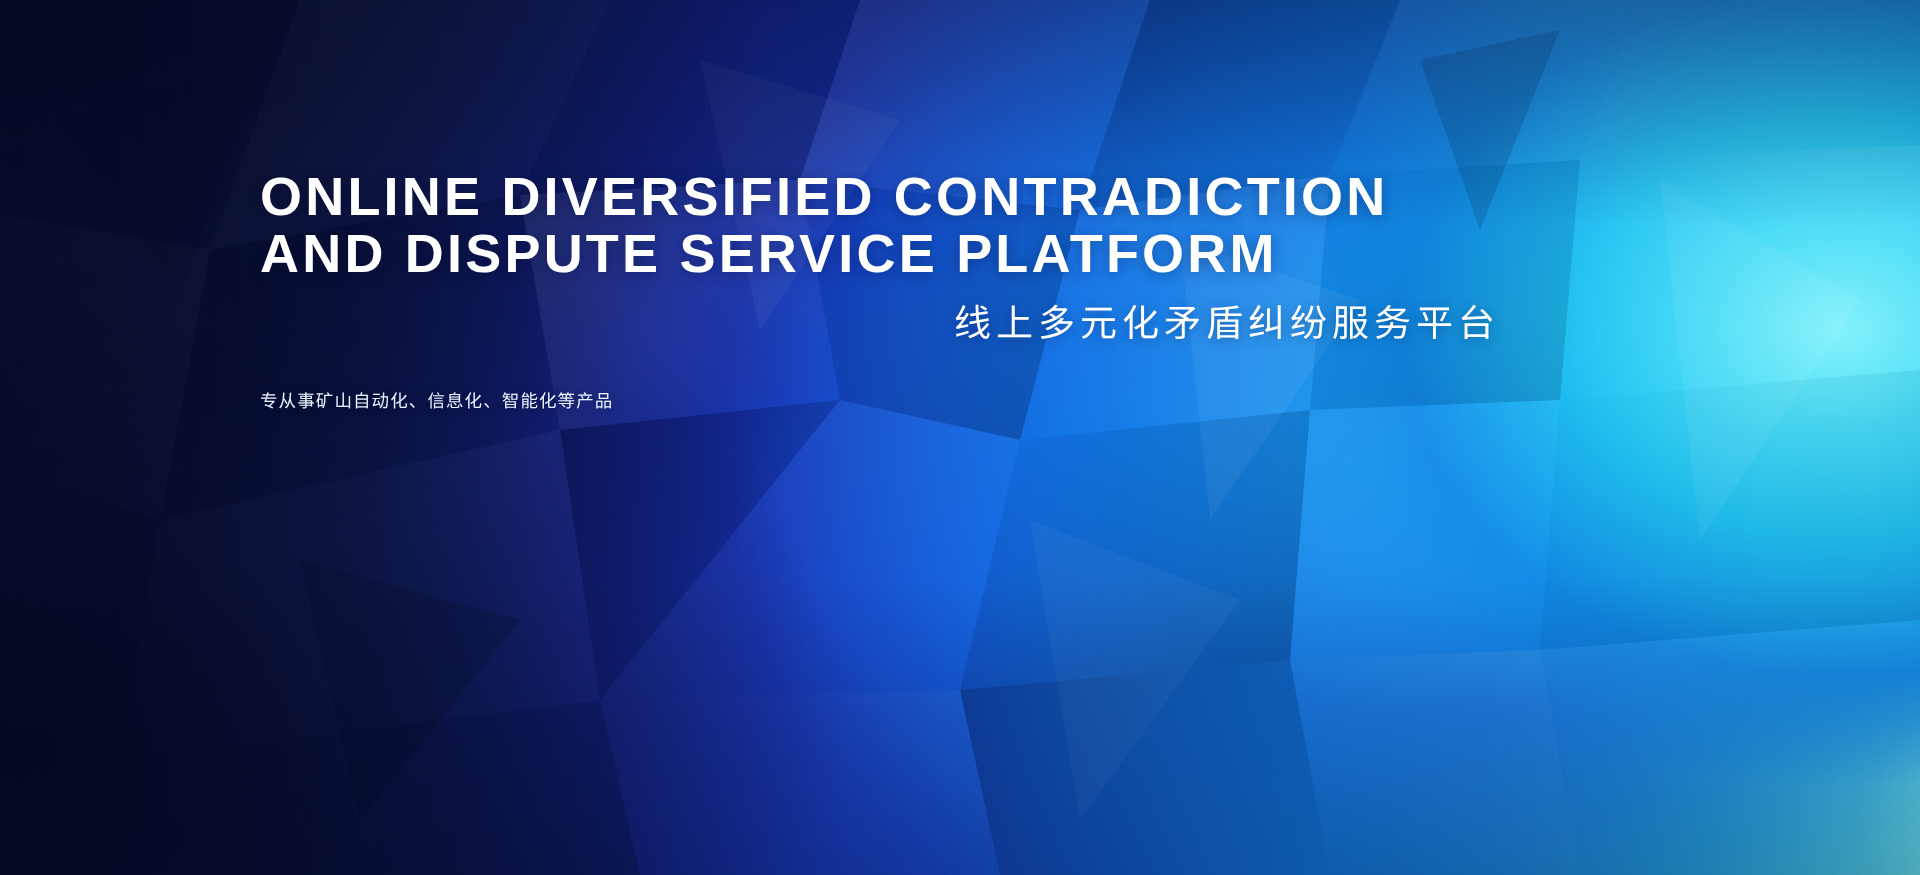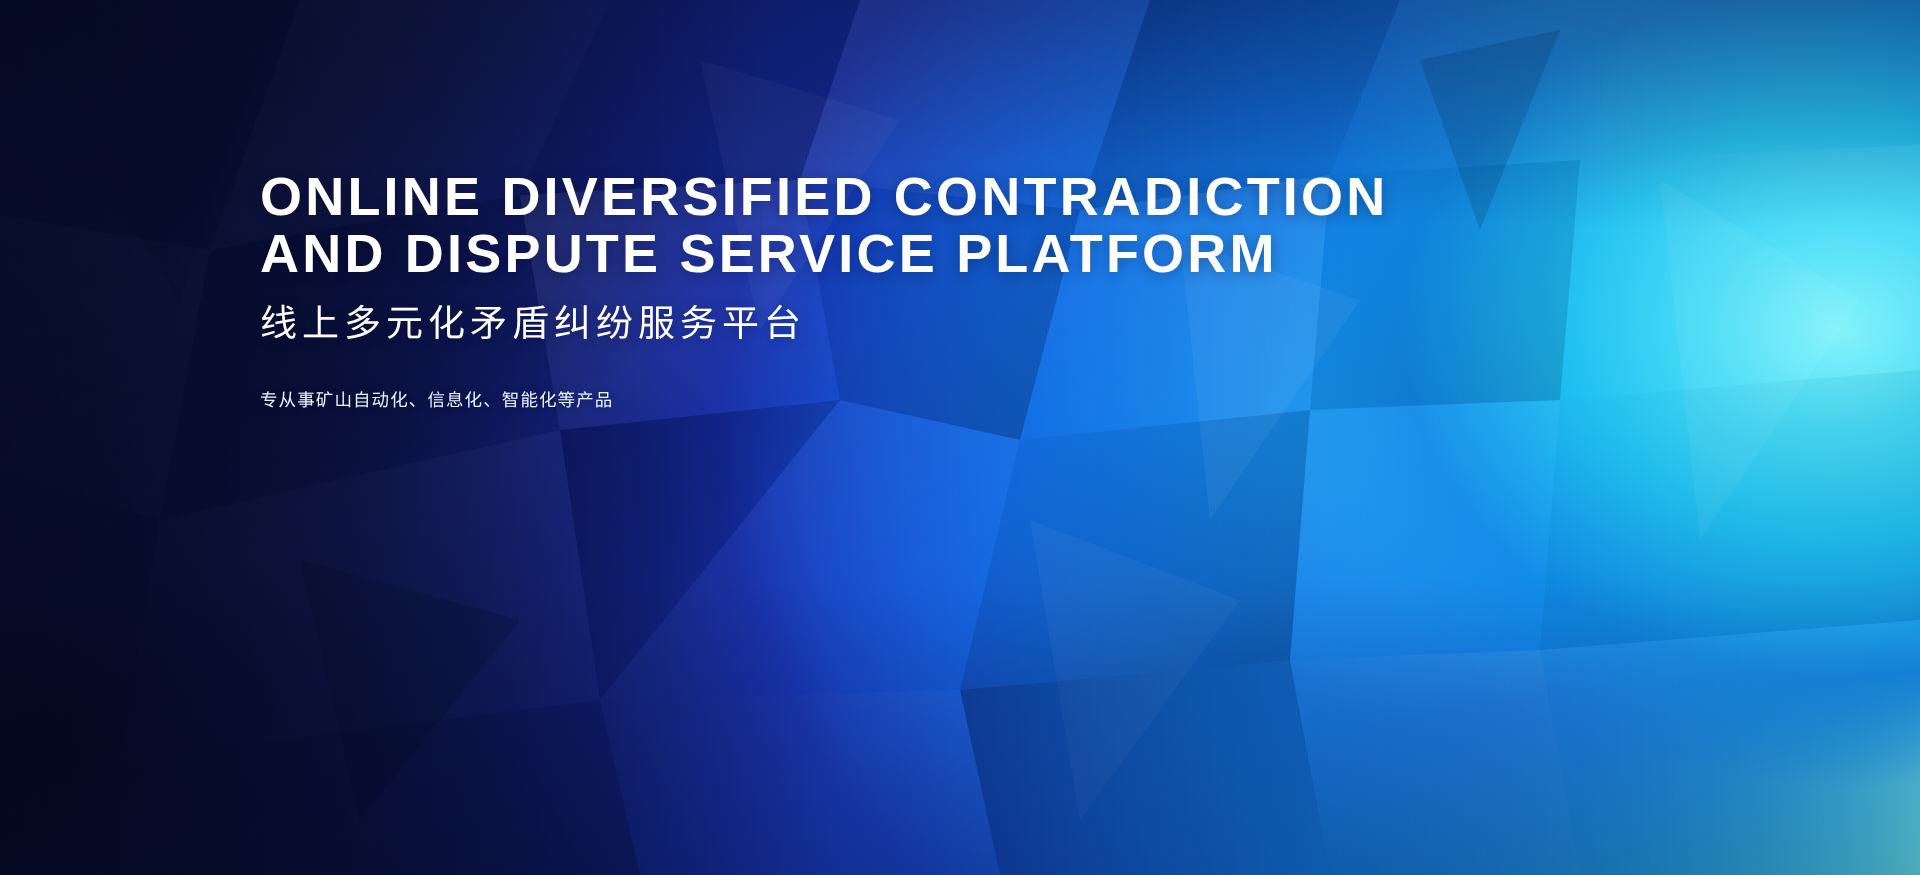--- a/index.html
+++ b/index.html
@@ -98,34 +98,34 @@
   }
 
   .subtitle {
     margin-top:20px;
     font-size:37px;
     line-height:44px;
     font-weight:300;
     color:#ffffff;
     letter-spacing:5px;
     text-shadow:0 2px 12px rgba(2,10,48,.34);
+    text-align:right;
   }
 
   .desc {
     margin-top:40px;
   }
 
   .desc-line {
     font-size:17.5px;
     line-height:30px;
     font-weight:400;
     color:#eaf3ff;
     letter-spacing:1.1px;
     text-shadow:0 1px 8px rgba(2,10,48,.40);
-    font-family:Liberation Mono, monospace;
   }
 </style>
 </head>
 <body>
 
 <div class="hero">
 
   <div class="bg-base"></div>
 
   <svg class="bg-facets" viewBox="0 0 1920 875" preserveAspectRatio="none" xmlns="http://www.w3.org/2000/svg">

